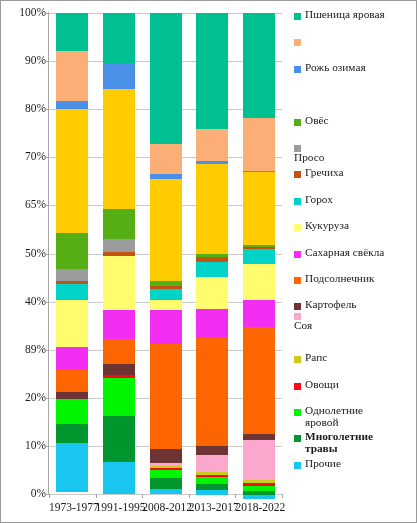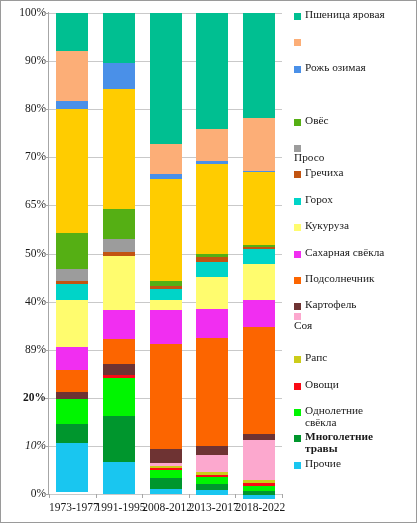--- a/index.html
+++ b/index.html
@@ -87,22 +87,22 @@
     white-space:pre-line;
   }
 </style>
 </head>
 <body>
 
 <div id="chart-root">
 
   <div class="ylabels">
       <div class="ylabel" style="top: 487px;">0%</div>
-      <div class="ylabel" style="top: 438.9px; font-style: italic;">10%</div>
-      <div class="ylabel" style="top: 390.8px; font-weight: bold;">20%</div>
+      <div class="ylabel" style="top: 438.9px;">10%</div>
+      <div class="ylabel" style="top: 390.8px;">20%</div>
       <div class="ylabel" style="top: 342.7px;">89%</div>
       <div class="ylabel" style="top: 294.6px;">40%</div>
       <div class="ylabel" style="top: 246.5px;">50%</div>
       <div class="ylabel" style="top: 198.4px;">65%</div>
       <div class="ylabel" style="top: 150.3px;">70%</div>
       <div class="ylabel" style="top: 102.2px;">80%</div>
       <div class="ylabel" style="top: 54.1px;">90%</div>
       <div class="ylabel" style="top: 6px;">100%</div>
     </div>
 
@@ -290,21 +290,21 @@
         <span class="legend-swatch" style="background: rgb(204, 204, 26);"></span>
         <span class="legend-text">Рапс</span>
       </div>
       <div class="legend-item" style="position: absolute; top: 369.6px; left: 0px;">
         <span class="legend-swatch" style="background: rgb(250, 10, 20);"></span>
         <span class="legend-text">Овощи</span>
       </div>
       <div class="legend-item" style="position: absolute; top: 396px; left: 0px;">
         <span class="legend-swatch" style="background: rgb(0, 245, 0);"></span>
         <span class="legend-text">Однолетние
-свёкла</span>
+яровой</span>
       </div>
       <div class="legend-item" style="position: absolute; top: 422.4px; left: 0px; font-weight: bold;">
         <span class="legend-swatch" style="background: rgb(0, 150, 45);"></span>
         <span class="legend-text">Многолетние
 травы</span>
       </div>
       <div class="legend-item" style="position: absolute; top: 448.8px; left: 0px; font-family: Liberation Serif, serif;">
         <span class="legend-swatch" style="background: rgb(25, 198, 240);"></span>
         <span class="legend-text">Прочие</span>
       </div>

